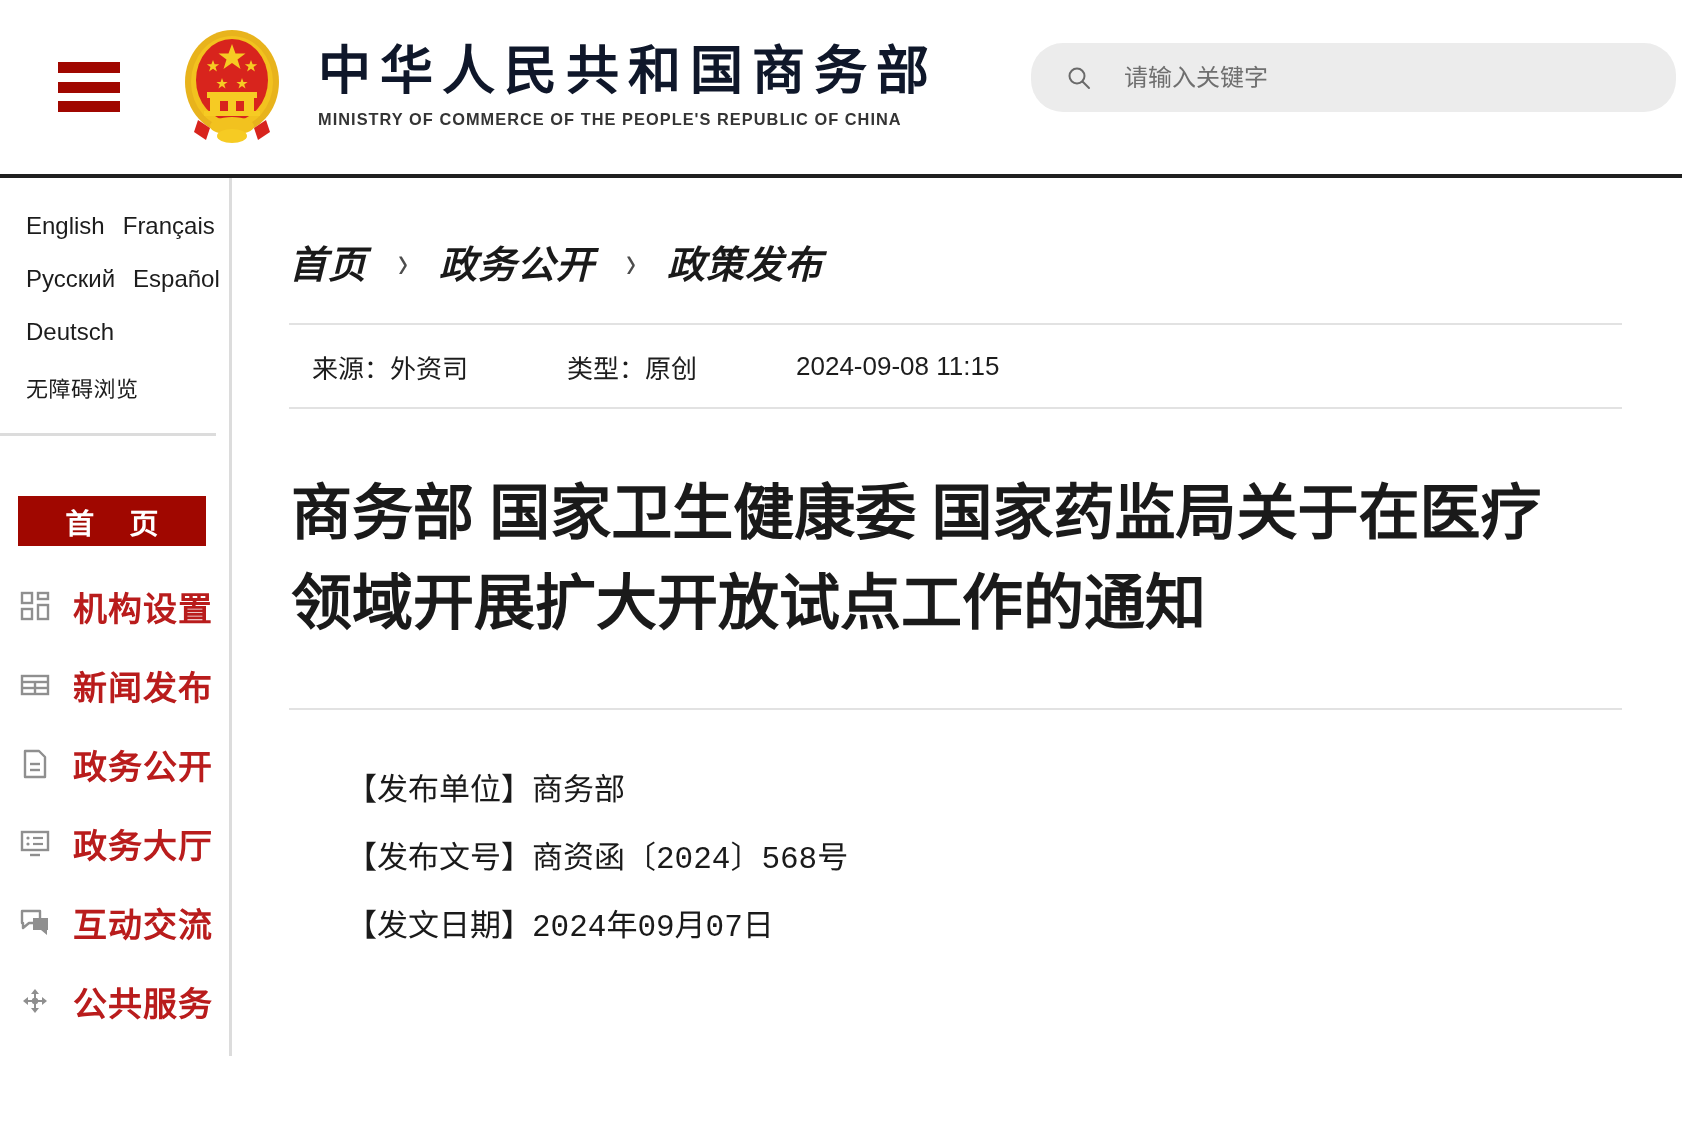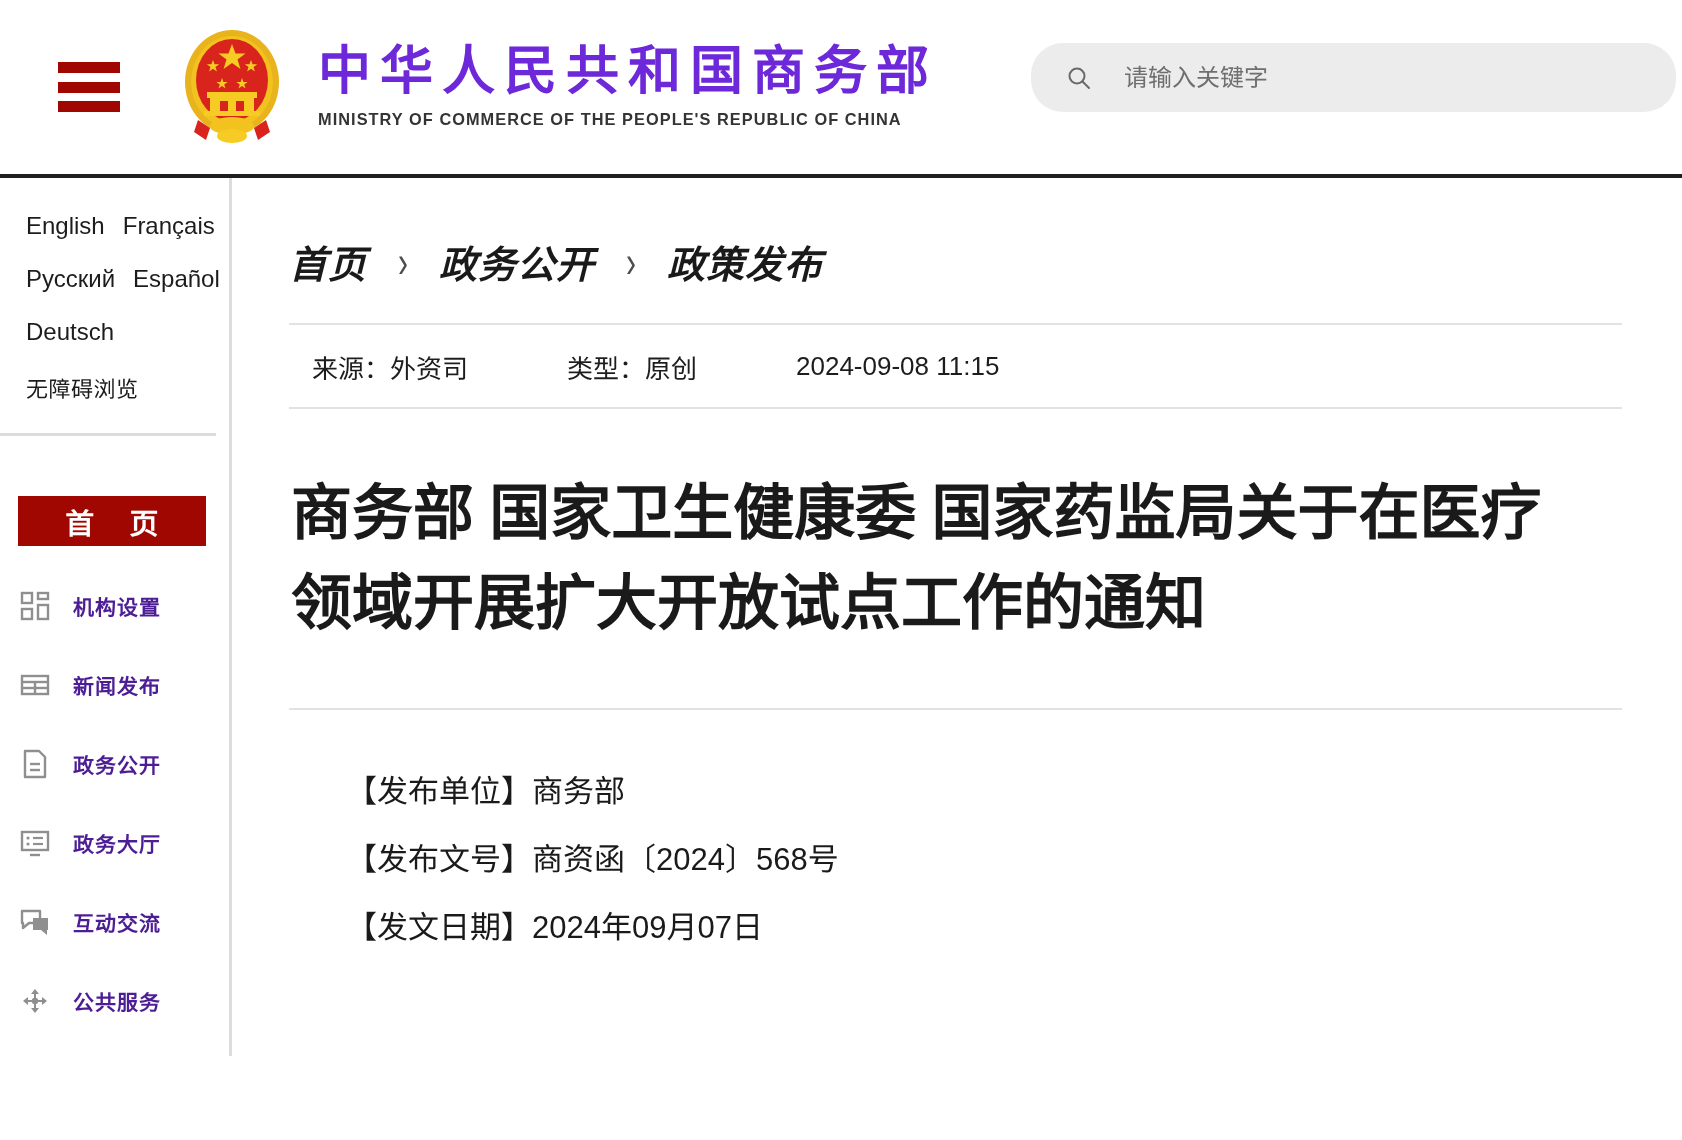--- a/index.html
+++ b/index.html
@@ -57,21 +57,21 @@
     display: flex;
     flex-direction: column;
     justify-content: center;
     padding-bottom: 4px;
   }
   .brand-cn {
     font-family: "Liberation Serif", "DejaVu Serif", serif;
     font-weight: bold;
     font-size: 53px;
     letter-spacing: 9px;
-    color: #6d28d9;
+    color: #0f172a;
     line-height: 1.16;
     white-space: nowrap;
   }
   .brand-en {
     margin-top: 8px;
     font-family: "Liberation Sans", sans-serif;
     font-size: 16.5px;
     font-weight: 600;
     letter-spacing: 1.05px;
     color: #343434;
@@ -190,22 +190,22 @@
     color: #8f8f8f;
     display: flex;
     align-items: center;
     justify-content: center;
   }
   .nav-ico svg { display:block; }
   .nav-label {
     margin-left: 21px;
     font-family: Liberation Mono, monospace;
     font-weight: bold;
-    font-size: 21px;
-    color: #4c1d95;
+    font-size: 34px;
+    color: #b91c1c;
     letter-spacing: 1px;
     white-space: nowrap;
   }
 
   
   .main {
     flex: 1;
     padding-left: 57px;
     padding-right: 60px;
     box-sizing: border-box;
@@ -264,21 +264,21 @@
     letter-spacing: 0px;
     max-width: 1255px;
   }
 
   .body-block {
     border-top: 2px solid #e2e2e2;
     padding-top: 66px;
     padding-left: 57px;
   }
   .body-line {
-    font-family: Liberation Sans, sans-serif;
+    font-family: Liberation Mono, monospace;
     font-size: 31px;
     color: #1a1a1a;
     line-height: 1;
     margin-bottom: 37px;
     white-space: nowrap;
   }
 </style>
 </head>
 <body>
 

